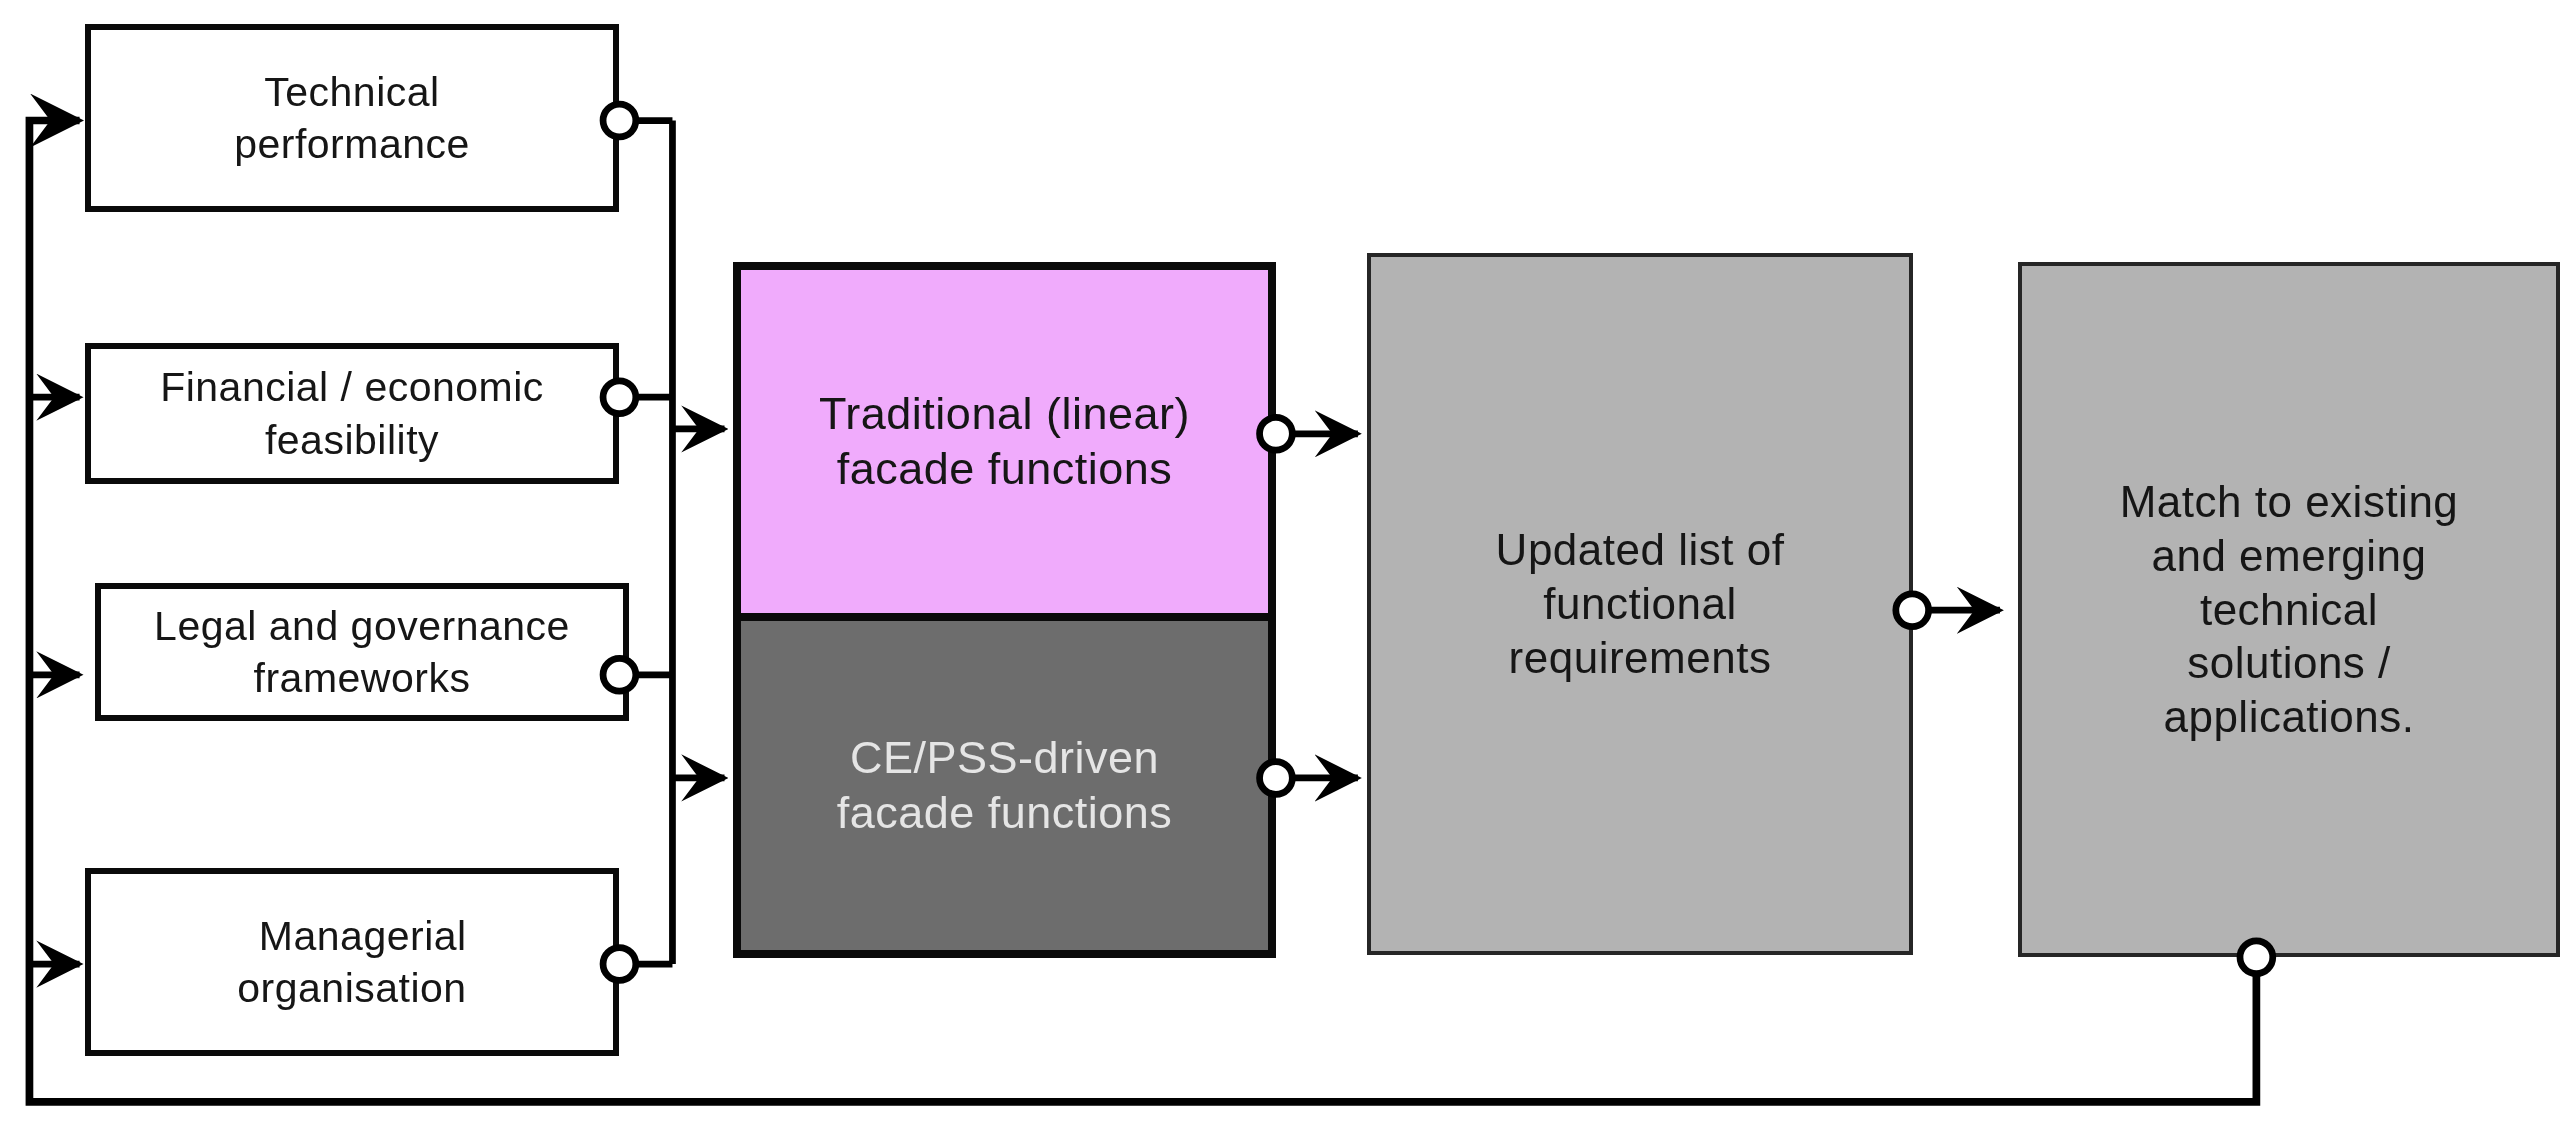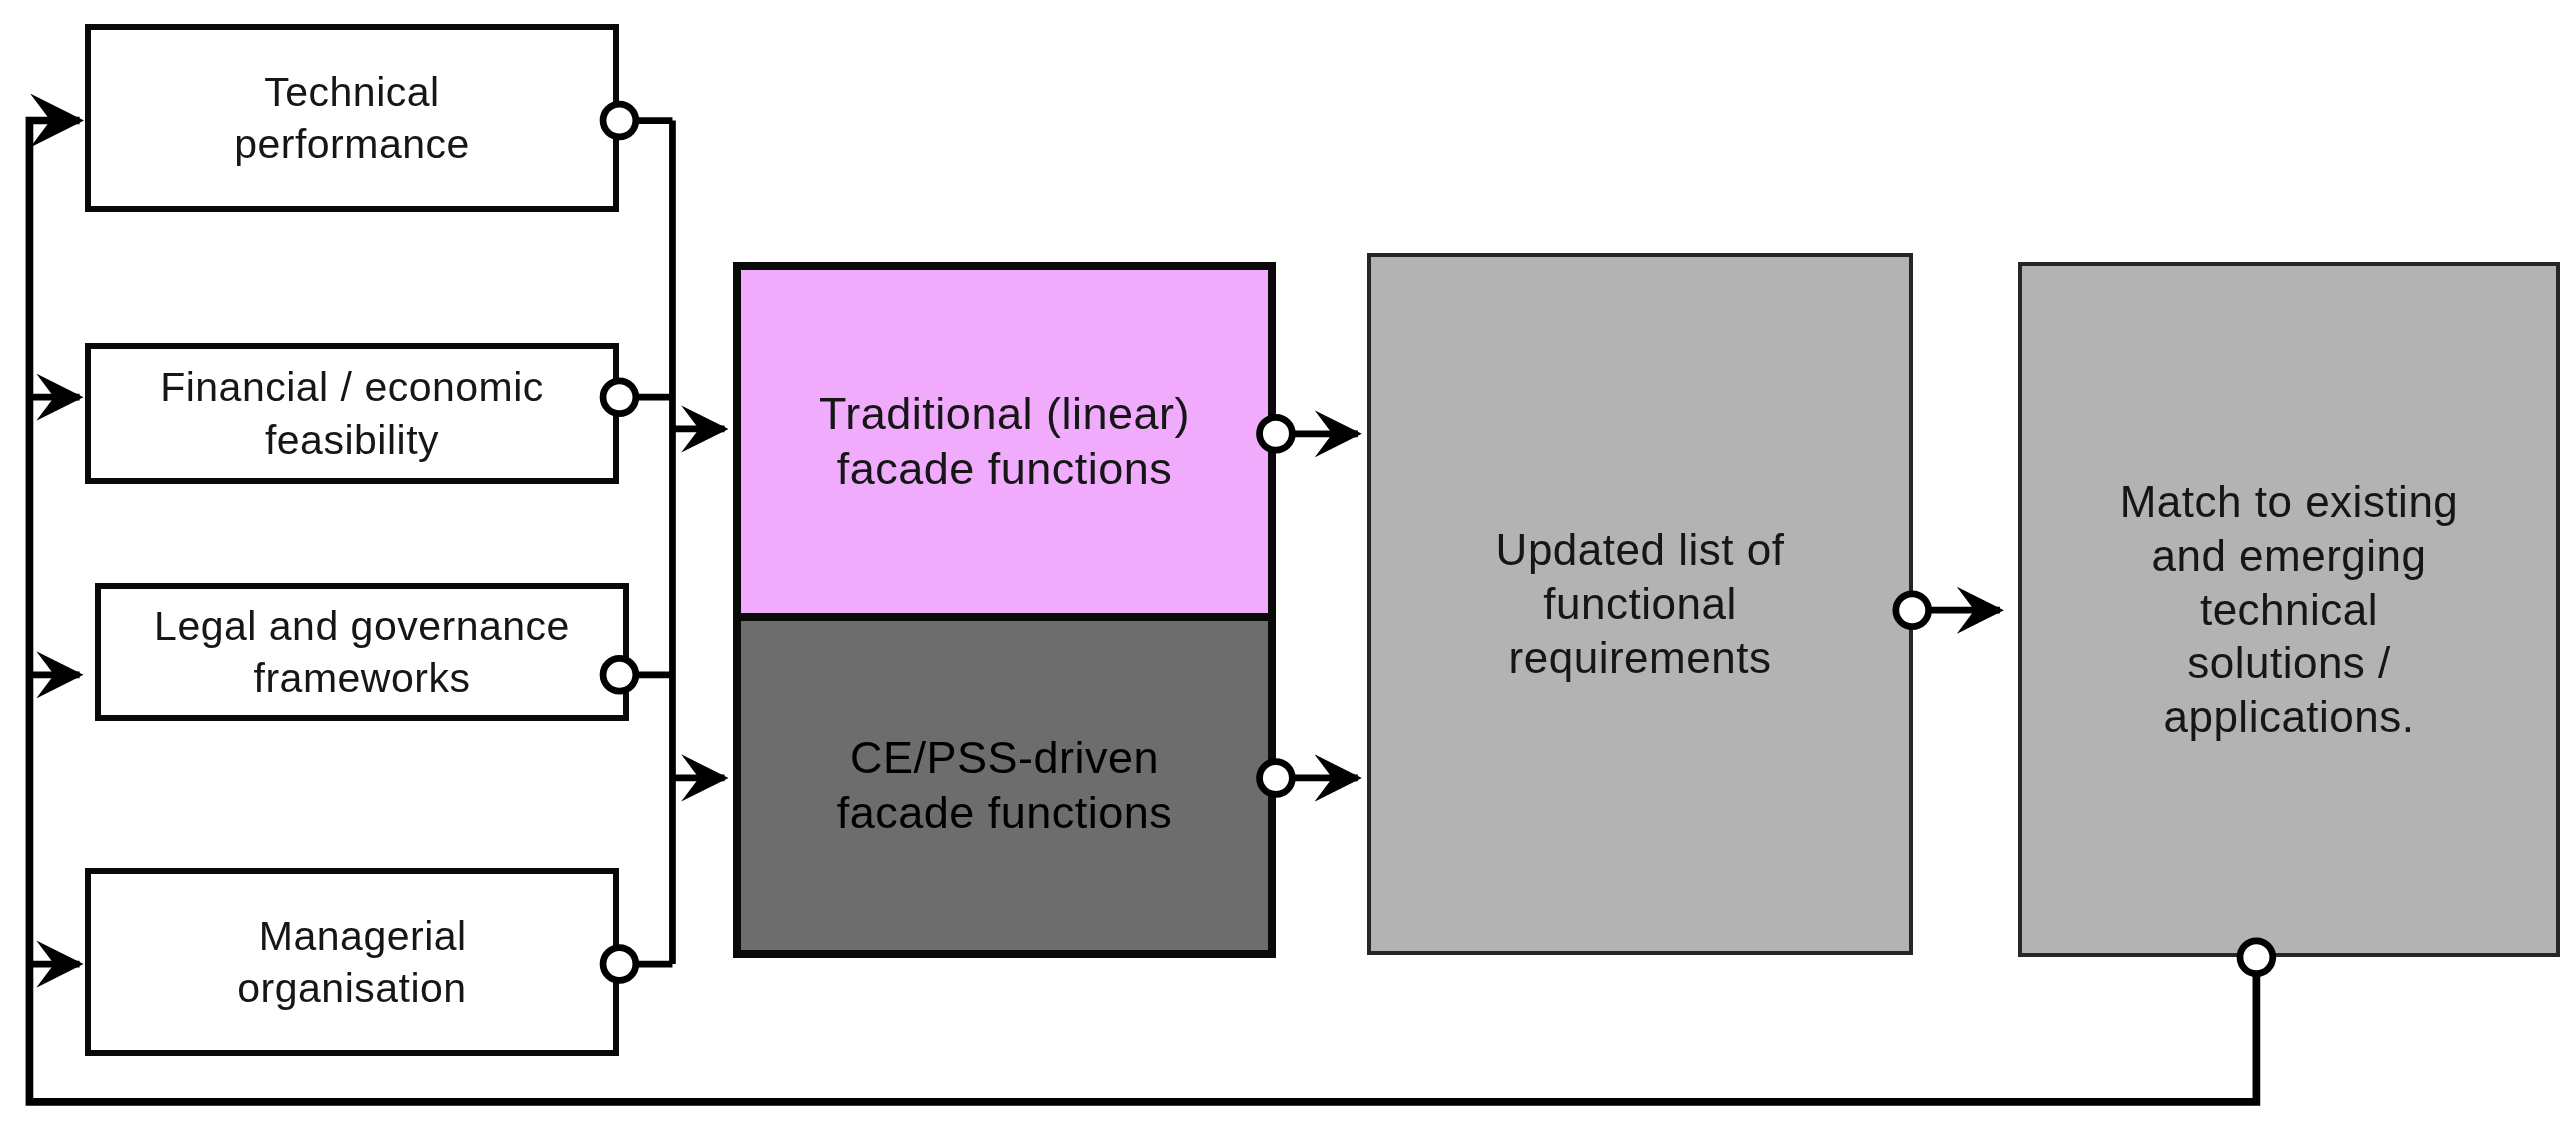--- a/index.html
+++ b/index.html
@@ -38,21 +38,21 @@
     border: 8.7px solid #0a0a0a;
     background: #f0abfc;
     font-size: 45px;
     line-height: 1.22;
     letter-spacing: 0.5px;
   }
   .mid-bottom {
     border: 8.7px solid #0a0a0a;
     border-top: 0;
     background: #6d6d6d;
-    color: #000000;
+    color: #e5e5e5;
     font-size: 45px;
     line-height: 1.22;
     letter-spacing: 0.5px;
   }
   .gray-box {
     border: 4.8px solid #262626;
     background: #b3b3b3;
     font-size: 44px;
     line-height: 1.22;
     letter-spacing: 0.5px;

